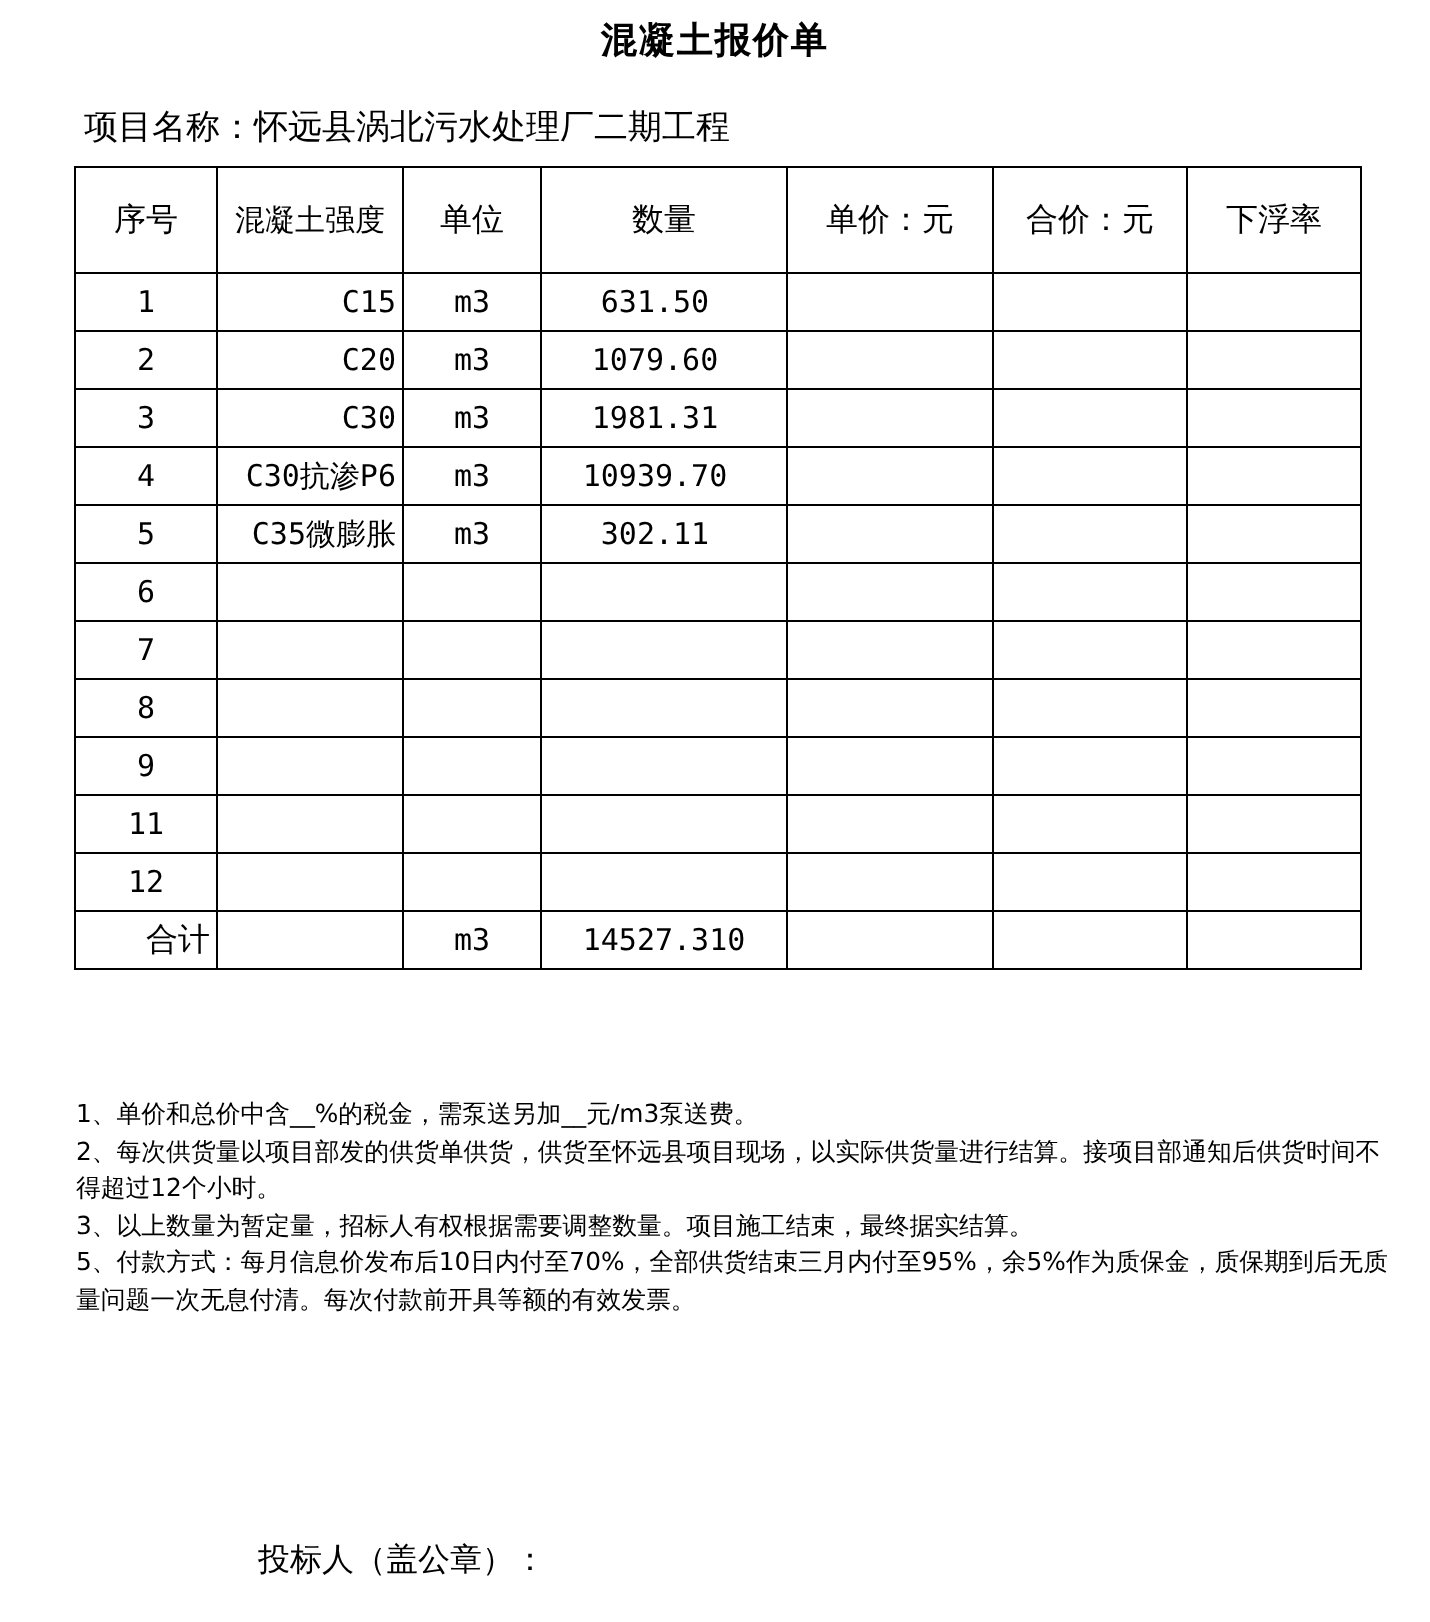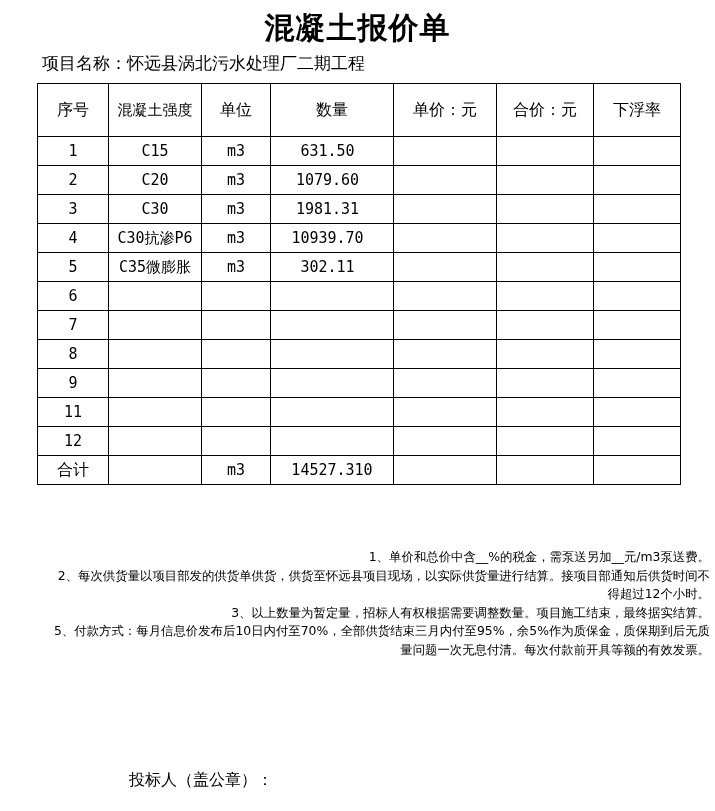--- a/index.html
+++ b/index.html
@@ -1,28 +1,28 @@
 <!DOCTYPE html>
 <html><head>
   <meta charset="utf-8">
   <style>
     html, body { margin: 0; padding: 0; background: #ffffff; }
     body { width: 715px; height: 811px; position: relative; overflow: hidden; color: #000; font-family: "DejaVu Serif", "Liberation Serif", serif; }
-    .title { position: absolute; left: 0; width: 715px; top: 8px; text-align: center; font-size: 30px; font-weight: bold; letter-spacing: 1px; }
+    .title { position: absolute; left: 0; width: 715px; top: 8px; text-align: center; font-size: 18px; font-weight: bold; letter-spacing: 1px; }
     .project { position: absolute; left: 42px; top: 52px; font-size: 17px; }
     table.quote { position: absolute; left: 37px; top: 83px; border-collapse: collapse; table-layout: fixed; font-size: 15px; }
     table.quote td, table.quote th { border: 1.5px solid #000; padding: 0 3px; overflow: hidden; white-space: nowrap; font-weight: normal; }
     table.quote th { height: 52px; font-size: 16px; }
     table.quote td { height: 28px; }
     .c { text-align: center; }
-    .l { text-align: center; }
+    .l { text-align: right; }
     .r { text-align: center; padding-right: 12px !important; }
     .mono { font-family: "DejaVu Sans Mono", "Liberation Mono", monospace; font-size: 15px; }
     .hdr-small { font-size: 15px !important; }
-    .notes { position: absolute; left: 50px; top: 548px; width: 660px; font-family: "DejaVu Sans", "Liberation Sans", sans-serif; font-size: 12.4px; line-height: 18.5px; text-align: right; }
+    .notes { position: absolute; left: 38px; top: 548px; width: 660px; font-family: "DejaVu Sans", "Liberation Sans", sans-serif; font-size: 12.4px; line-height: 18.5px; }
     .notes p { margin: 0; }
     .signer { position: absolute; left: 129px; top: 770px; font-size: 16px; }
   </style>
 </head>
 <body>
 
 <div class="title">混凝土报价单</div>
 <div class="project">项目名称：怀远县涡北污水处理厂二期工程</div>
 
 <table class="quote">

